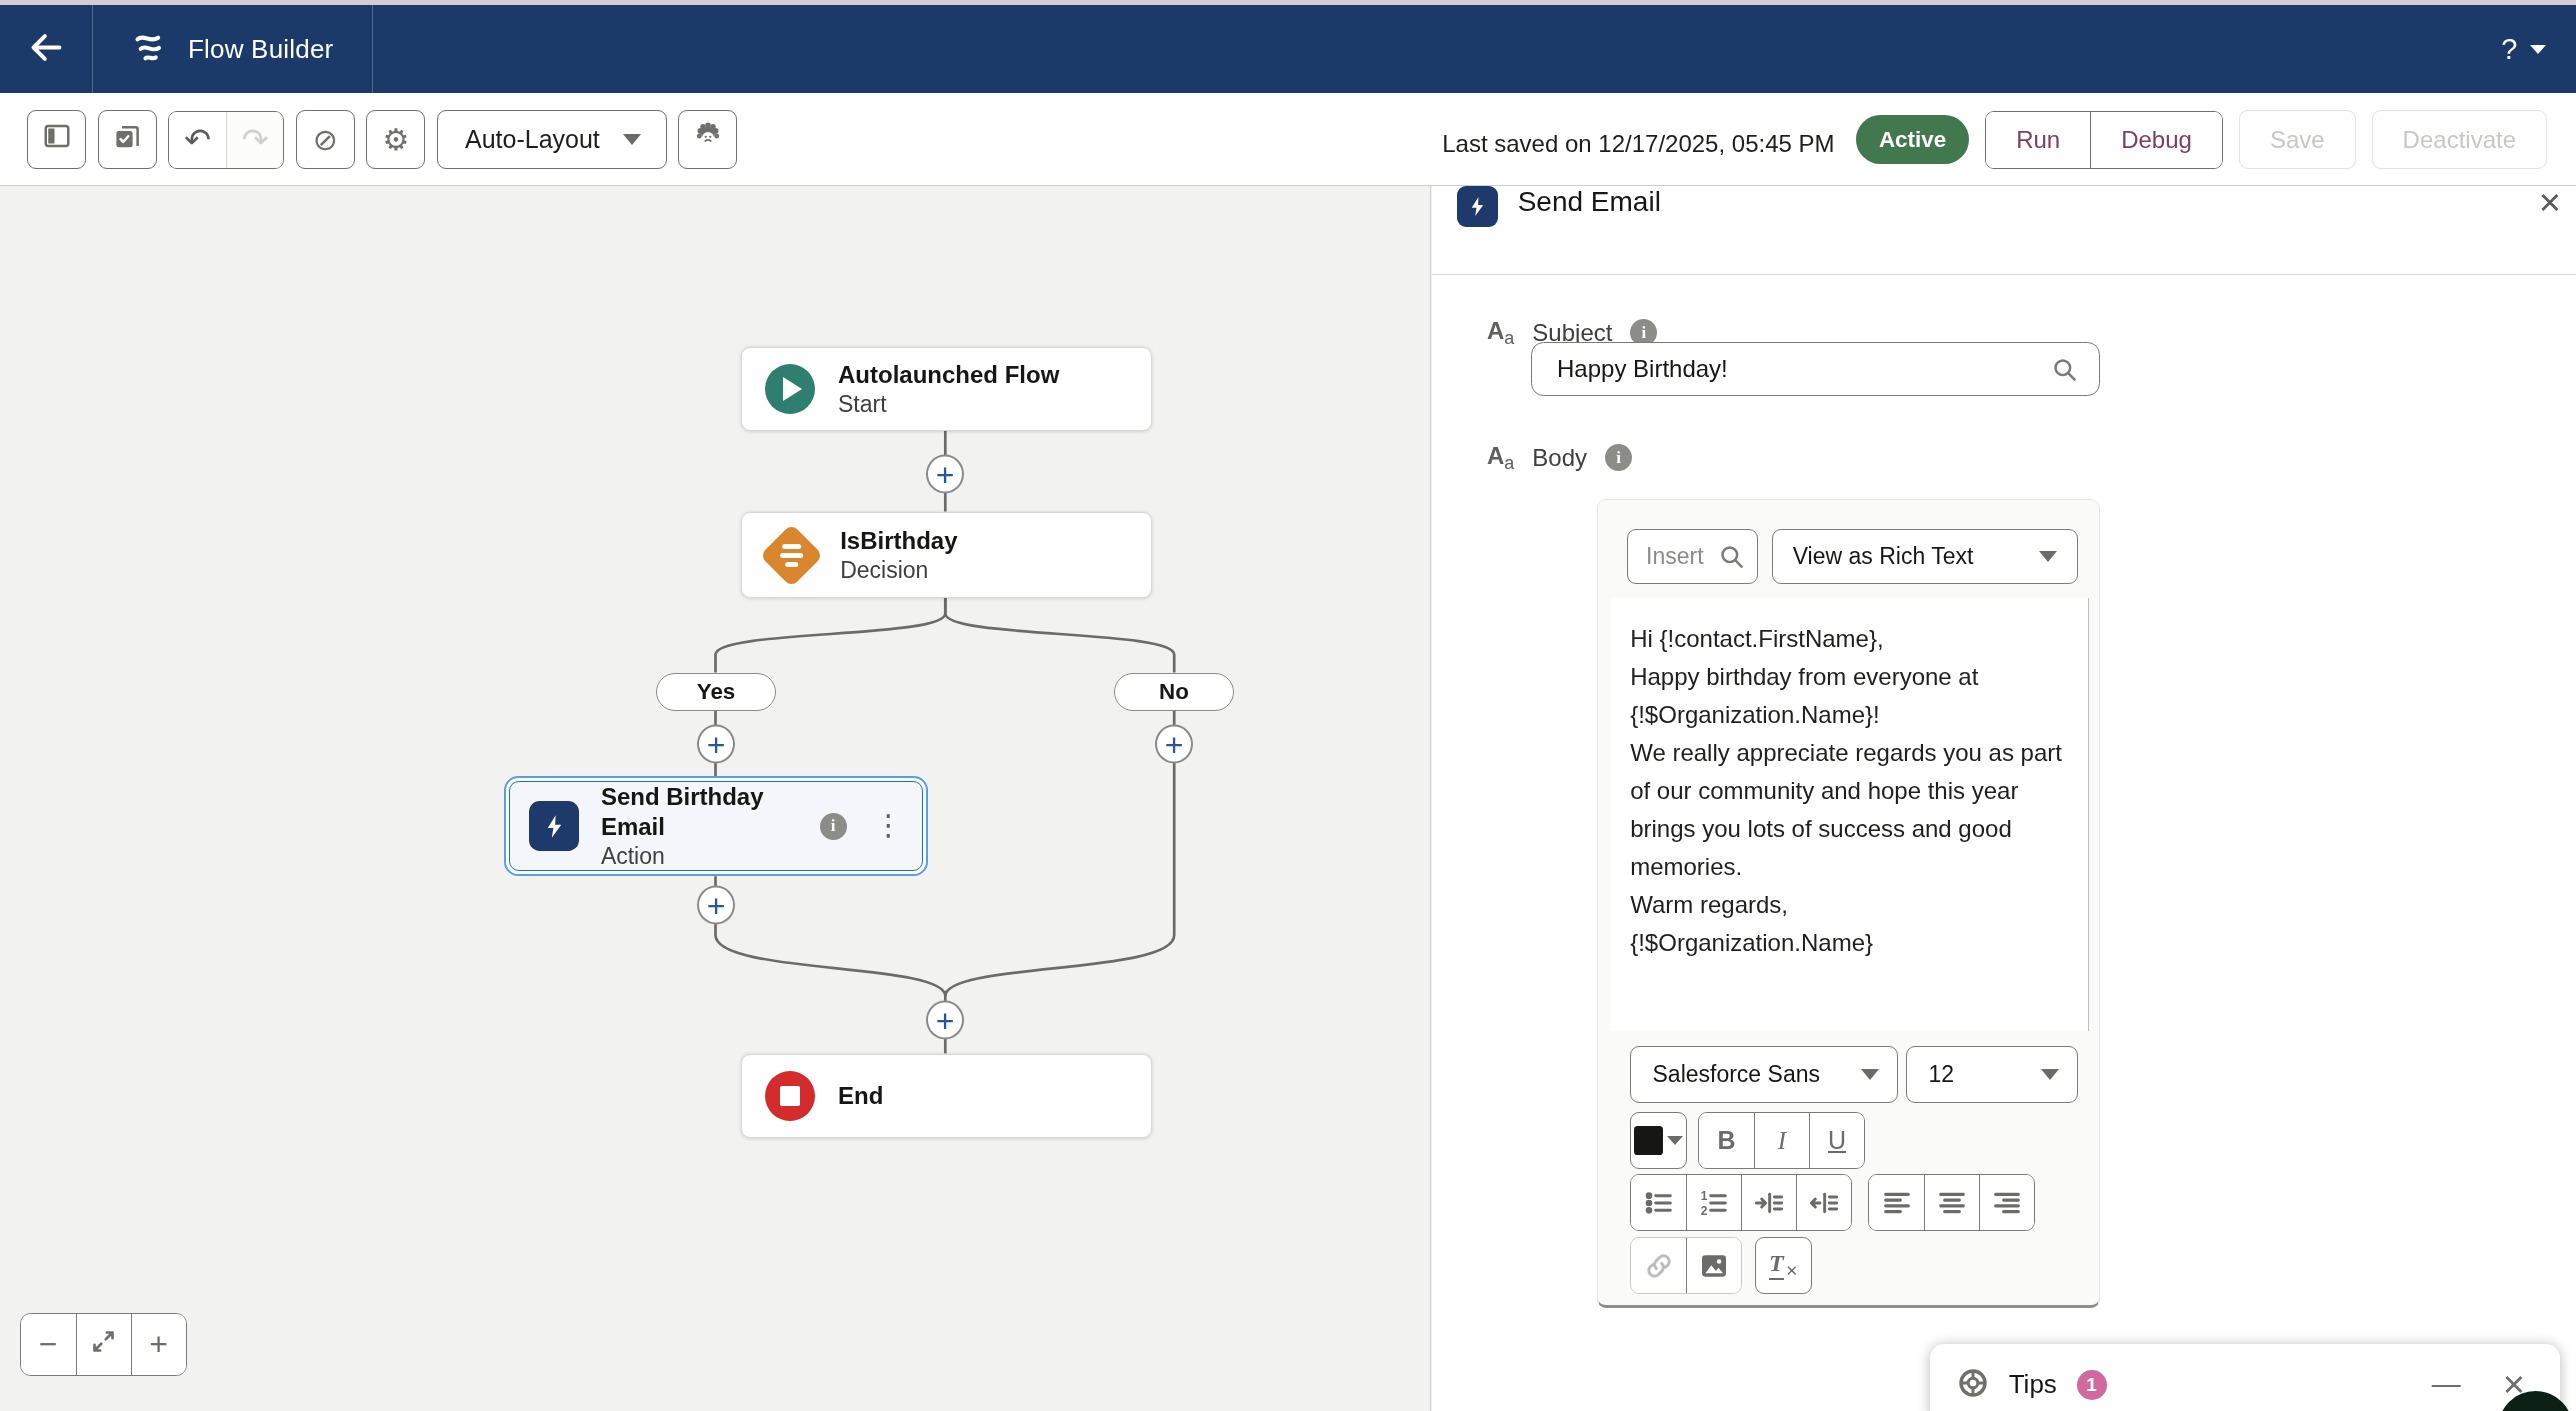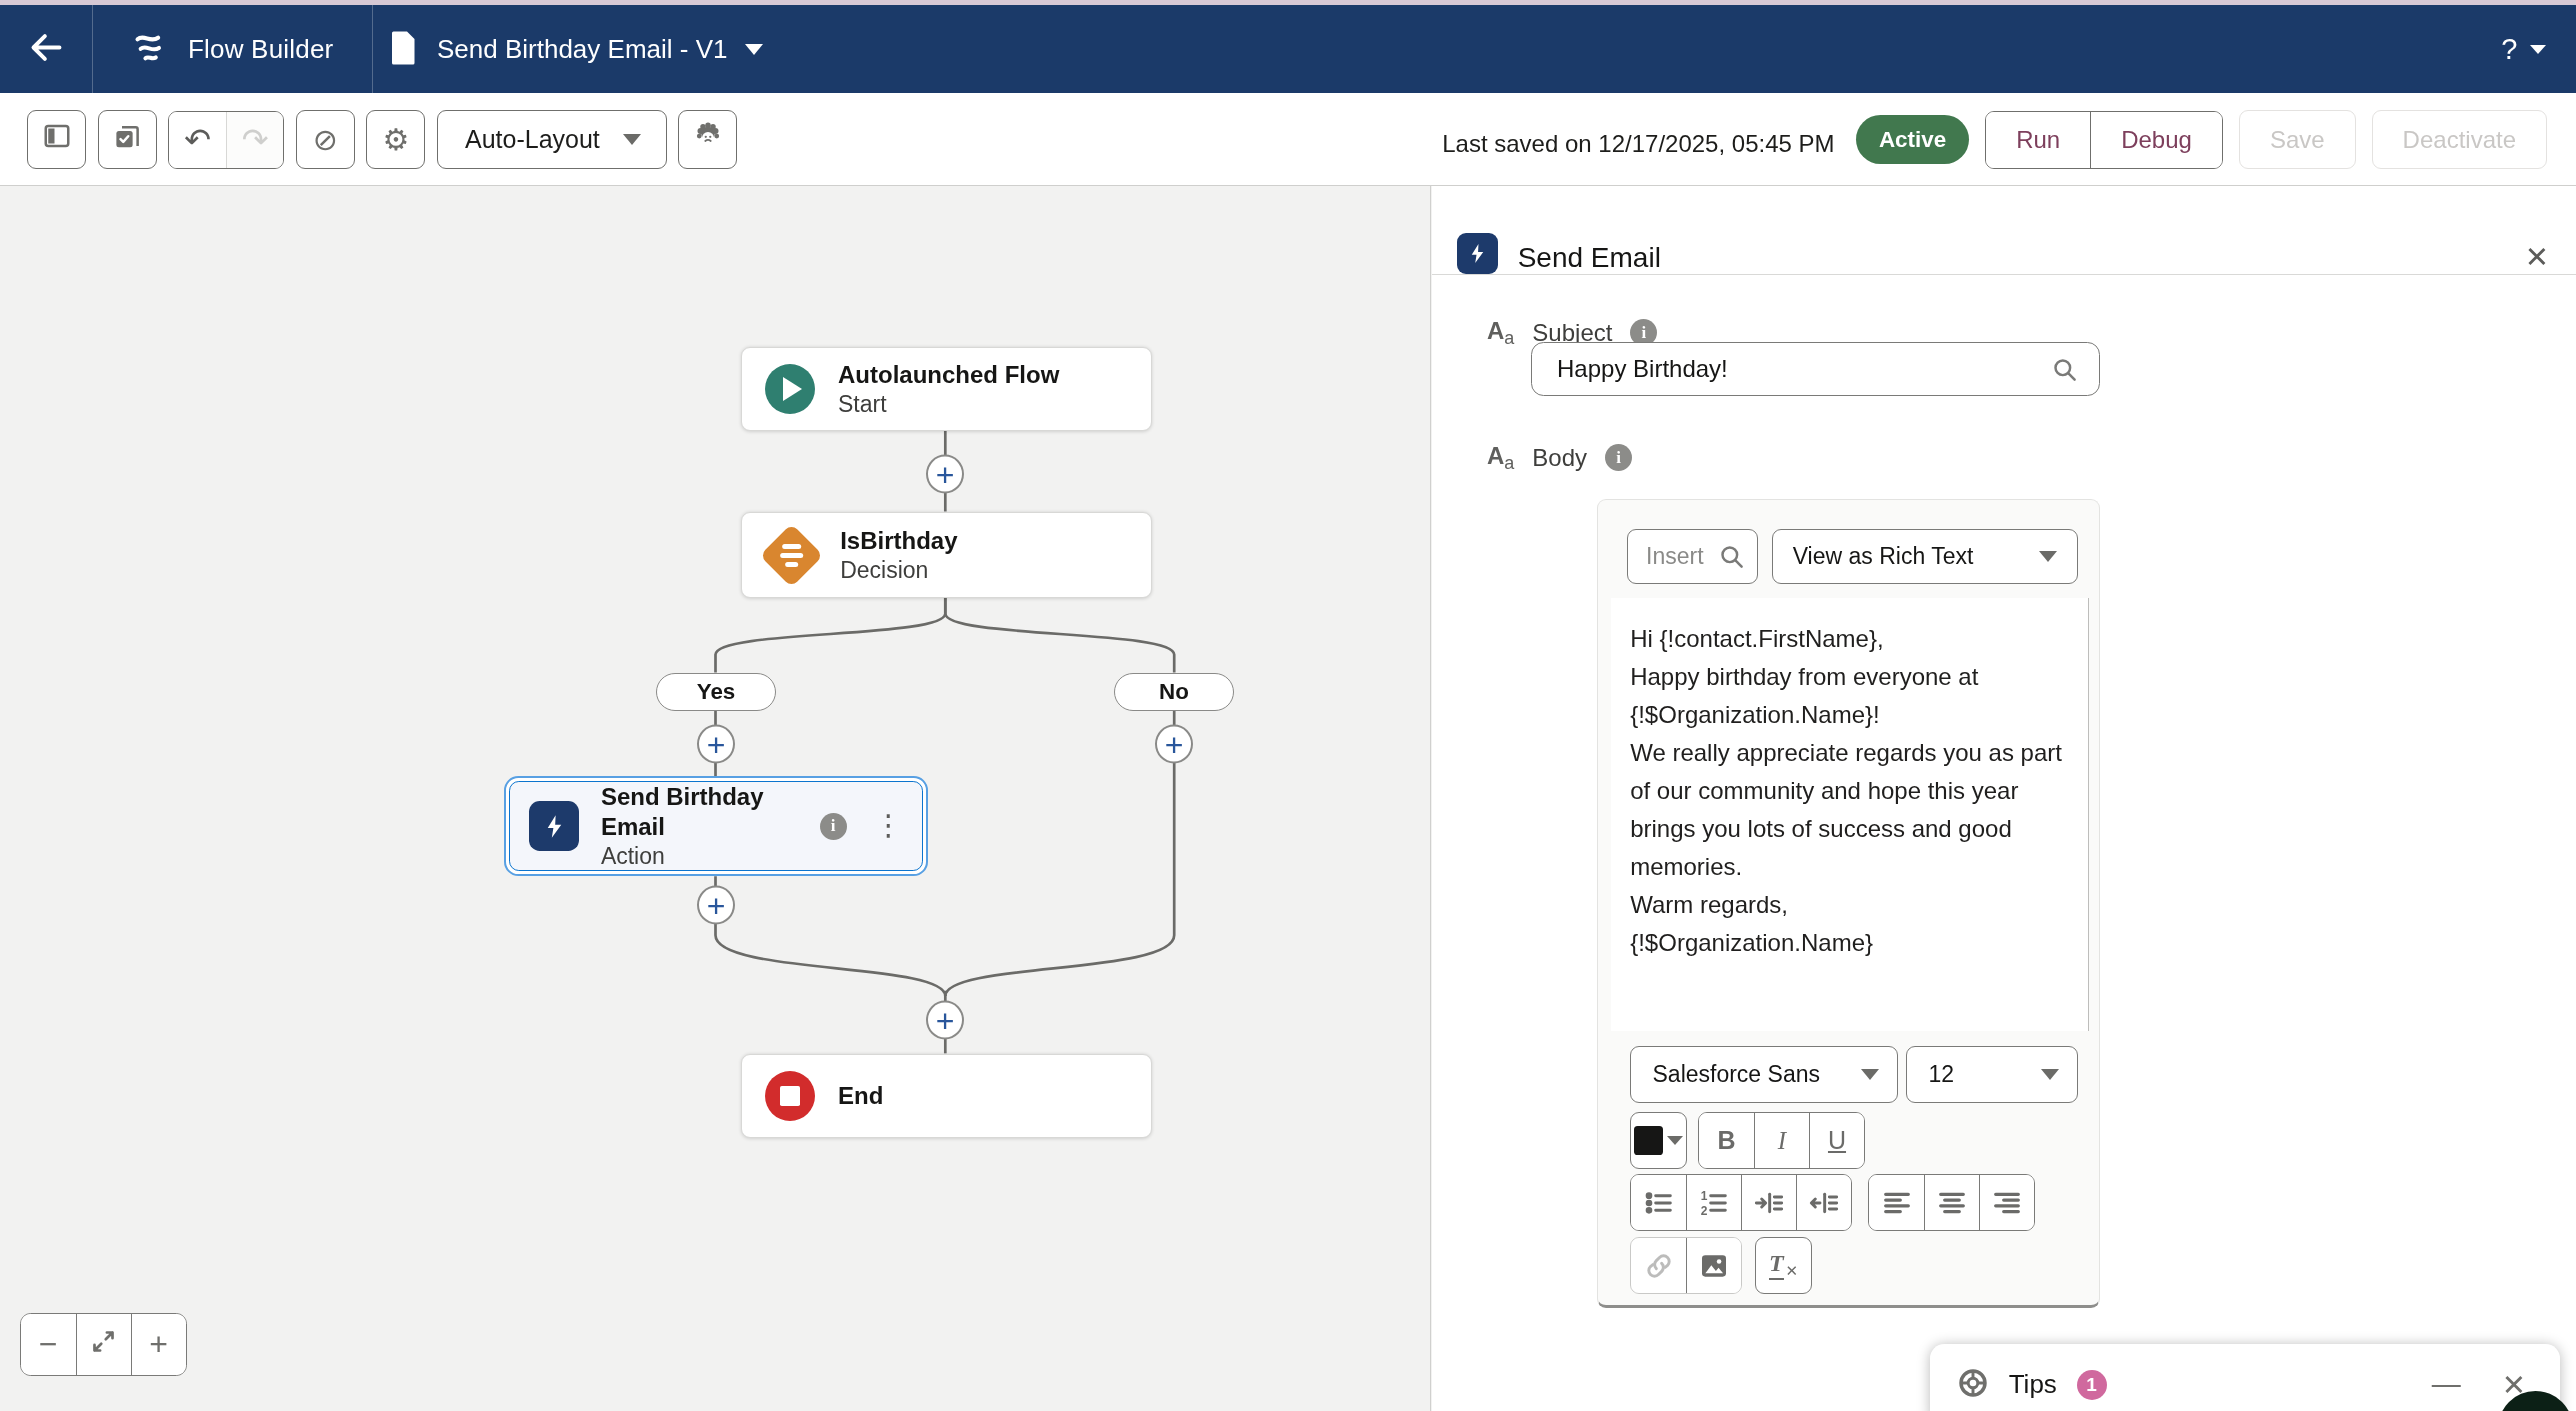--- a/index.html
+++ b/index.html
@@ -63,21 +63,21 @@
   .info-dot { width:27px; height:27px; border-radius:50%; background:#8c8c89; color:#fff; font-size:17px; font-weight:bold; font-family:"Liberation Serif",serif; display:flex; align-items:center; justify-content:center; }
   .menu-dots { font-size:29px; color:#5c5c5a; letter-spacing:0; line-height:.6; }
   .pill { position:absolute; width:120px; height:38px; background:#fff; border:1.8px solid #8a8a88; border-radius:19.7px; display:flex; align-items:center; justify-content:center; font-size:22.4px; font-weight:bold; color:#161615; }
   .plus { position:absolute; width:38px; height:39px; background:#fff; border:2.2px solid #8a8a88; border-radius:50%; display:flex; align-items:center; justify-content:center; color:#29569b; font-size:32px; font-weight:400; transform:translate(-50%,-50%); cursor:pointer; line-height:0;}
   .zoomctl { position:absolute; left:19.7px; top:1127px; display:flex; border:1.3px solid #7a7a78; border-radius:10.7px; overflow:hidden; background:#fff;}
   .zoomctl .seg { width:55px; height:61px; display:flex; align-items:center; justify-content:center; color:#6f6f6c; font-size:32px; cursor:pointer; background:#fff;}
   .zoomctl .seg + .seg { border-left:1.3px solid #7a7a78; }
 
   
   .panel { position:absolute; left:1432px; top:186px; width:1144px; height:1225px; background:#fff; }
-  .panel-header { position:absolute; left:0; top:0; width:100%; height:89px; display:flex; align-items:flex-end; padding:0 27px 0 25px; border-bottom:0.9px solid #d9d9d7; }
+  .panel-header { position:absolute; left:0; top:0; width:100%; height:89px; display:flex; align-items:flex-start; padding:0 14px 0 25px; border-bottom:0.9px solid #d9d9d7; }
   .panel-title { font-size:28px; color:#161615; margin-left:19.7px; }
   .panel-close { margin-left:auto; font-size:29px; color:#5c5c5a; cursor:pointer; }
   .aa { color:#5f5f5d; }
   .aa b { font-size:24px; font-weight:bold; }
   .aa i { font-style:normal; font-size:18px; vertical-align:-4.5px; }
   .field-label { font-size:24px; color:#3e3e3c; }
   .label-row { position:absolute; display:flex; align-items:center; gap:18px; }
   .input { position:absolute; border:1.3px solid #7a7a78; border-radius:12.5px; background:#fff; display:flex; align-items:center; }
   .input input { border:none; outline:none; font-size:24px; color:#161615; background:transparent; flex:1; padding:0 19.7px 0 25px; font-family:inherit; height:100%; }
   .searchsvg { width:27px; height:27px; flex:none; margin-right:21.5px; }
@@ -125,29 +125,20 @@
     <div class="nav-app">
       <span>
         <svg viewBox="0 0 24 24" width="38" height="38" fill="none" stroke="#fff" stroke-width="2.6" stroke-linecap="round">
           <path d="M3.5 6.5c4-3.5 8 2.5 13-1"></path>
             <path d="M5.5 12.5c3.5-3 7 2.5 11.5-.5"></path>
             <path d="M8.5 18.5c2-1.8 4 1.2 6.5-.5"></path>
         </svg>
       </span>
       <span class="nav-title">Flow Builder</span>
     </div>
-    <div class="nav-tab">
-      <span>
-        <svg viewBox="0 0 20 24" width="30" height="36">
-            <path d="M3 1h9l5 5v16a1 1 0 0 1-1 1H3a1 1 0 0 1-1-1V2a1 1 0 0 1 1-1z" fill="#fff"></path>
-          </svg>
-      </span>
-      <span class="nav-tab-label">Send Birthday Email - V1</span>
-      <span class="caret white"></span>
-    </div>
     <div class="nav-help">
       <span>?</span>
       <span class="caret white small"></span>
     </div>
   </div>
   <div class="topstrip"></div>
 
   <div class="toolbar">
     <div class="tb-left">
       <div class="tbtn">

